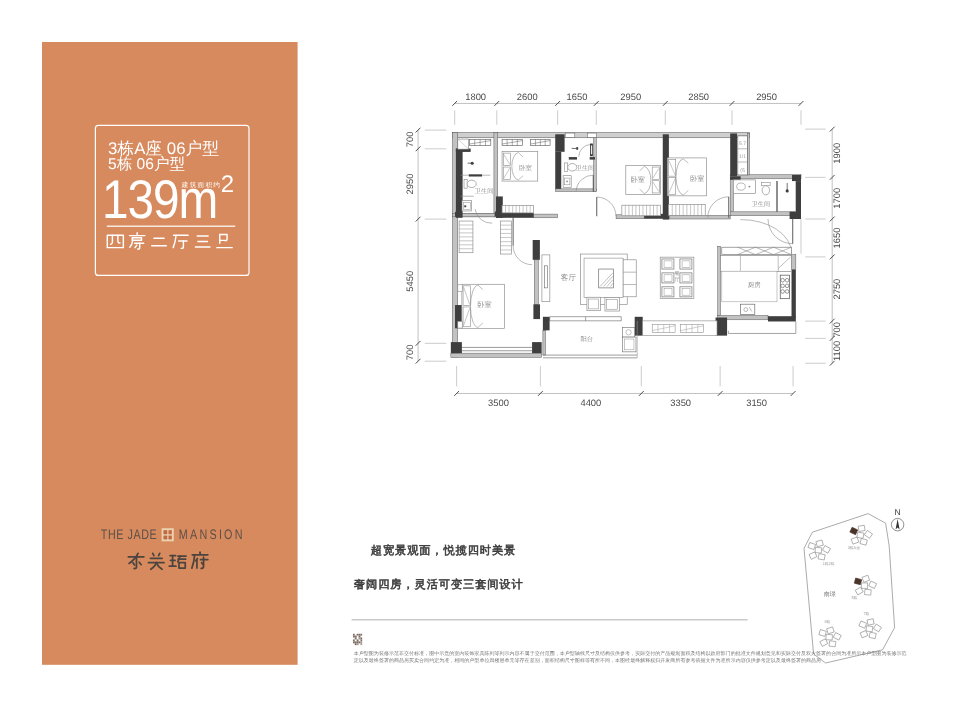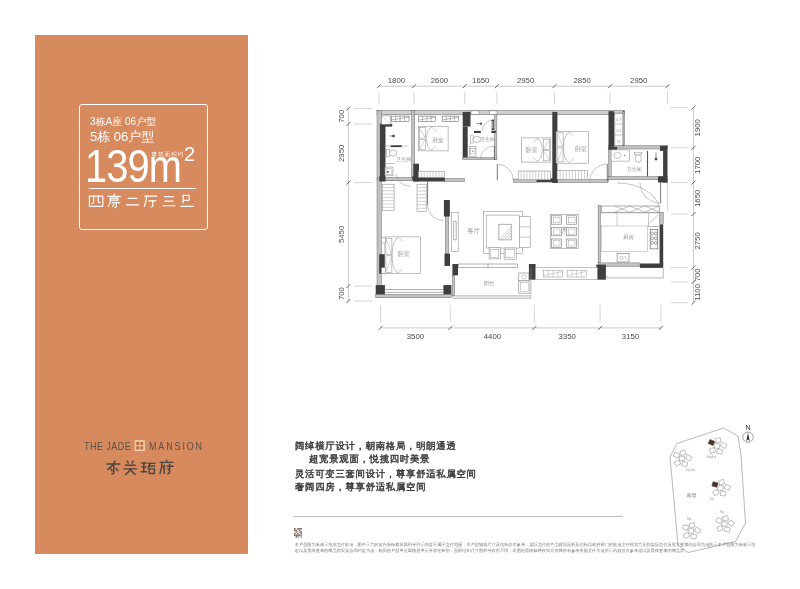--- a/index.html
+++ b/index.html
@@ -3,21 +3,21 @@
 html,body{margin:0;padding:0;background:#fff;width:800px;height:589px;overflow:hidden;
 font-family:"Liberation Sans",sans-serif;}
 .abs{position:absolute;}
 </style></head><body>
 <div style="position:relative;width:800px;height:589px">
 
 <div class="abs" style="left:35px;top:35px;width:213px;height:519px;background:#d78a5e"></div>
 
 <div class="abs" style="left:78.5px;top:103.5px;width:127px;height:124.5px;border:1px solid #fff;border-radius:3px"></div>
 
-<div class="abs" style="left:90px;top:115.2px;font-size:10px;color:#fff;letter-spacing:0px">3栋A座 06户型</div>
+<div class="abs" style="left:90px;top:115.2px;font-size:14px;color:#fff;letter-spacing:0px">3栋A座 06户型</div>
 
 <div class="abs" style="left:90px;top:128.2px;font-size:13px;color:#fff;letter-spacing:0px">5栋 06户型</div>
 
 <div class="abs" style="left:85px;top:141px;font-size:45.5px;color:#fff;transform:scaleX(0.875);transform-origin:0 0;letter-spacing:-1px">139m</div>
 
 <div class="abs" style="left:151.5px;top:150.8px;font-size:5.5px;letter-spacing:1.05px;color:#fff">建筑面积约</div>
 
 <div class="abs" style="left:184px;top:142.5px;font-size:20px;color:#fff">2</div>
 
 <div class="abs" style="left:88.5px;top:187.6px;width:107px;height:1px;background:#fff"></div>
@@ -636,27 +636,25 @@
 <rect x="-2.6" y="-2.2" width="5.2" height="4.4" fill="#fff" stroke="#888" stroke-width="0.5" transform="translate(697.7,530.3) rotate(27)"></rect>
 <rect x="-2.6" y="-2.2" width="5.2" height="4.4" fill="#fff" stroke="#888" stroke-width="0.5" transform="translate(693.7,536.5) rotate(7)"></rect>
 <rect x="-2.6" y="-2.2" width="5.2" height="4.4" fill="#fff" stroke="#888" stroke-width="0.5" transform="translate(686.5,535.5) rotate(-28)"></rect>
 <rect x="-2.6" y="-2.2" width="5.2" height="4.4" fill="#fff" stroke="#888" stroke-width="0.5" transform="translate(691.0,531.0) rotate(2)"></rect>
 </g>
 <text x="689.5" y="519.5" font-size="3.2" fill="#999" text-anchor="middle">8栋</text>
 
 <text x="691.5" y="496.7" font-size="5" fill="#777" text-anchor="middle">南璟</text>
 </svg>
 
-<div class="abs" style="left:295px;top:440.0px;font-size:9.4px;color:#3e3e3e;-webkit-text-stroke:0.45px #3e3e3e;letter-spacing:0.72px;white-space:nowrap">阔绰横厅设计，朝南格局，明朗通透</div>
 
 <div class="abs" style="left:309px;top:453.4px;font-size:9.4px;color:#3e3e3e;-webkit-text-stroke:0.45px #3e3e3e;letter-spacing:0.72px;white-space:nowrap">超宽景观面，悦揽四时美景</div>
 
-<div class="abs" style="left:295px;top:467.9px;font-size:9.4px;color:#3e3e3e;-webkit-text-stroke:0.45px #3e3e3e;letter-spacing:0.72px;white-space:nowrap">灵活可变三套间设计，尊享舒适私属空间</div>
-
-<div class="abs" style="left:295px;top:481.3px;font-size:9.4px;color:#3e3e3e;-webkit-text-stroke:0.45px #3e3e3e;letter-spacing:0.72px;white-space:nowrap">奢阔四房，尊享舒适私属空间</div>
+
+<div class="abs" style="left:295px;top:481.3px;font-size:9.4px;color:#3e3e3e;-webkit-text-stroke:0.45px #3e3e3e;letter-spacing:0.72px;white-space:nowrap">奢阔四房，灵活可变三套间设计</div>
 
 <div class="abs" style="left:293px;top:516.2px;width:330px;height:1px;background:#bdbdbd"></div>
 
 <svg class="abs" style="left:294px;top:527.8px" width="8" height="9.8" viewBox="0 0 8 9.8">
       <rect x="0.0" y="0.00" width="1.6" height="1.62" fill="#7d6c64"></rect>
       <rect x="3.2" y="0.00" width="1.6" height="1.62" fill="#7d6c64"></rect>
       <rect x="4.8" y="0.00" width="1.6" height="1.62" fill="#7d6c64"></rect>
       <rect x="6.4" y="0.00" width="1.6" height="1.62" fill="#7d6c64"></rect>
       <rect x="0.0" y="1.62" width="1.6" height="1.62" fill="#7d6c64"></rect>
       <rect x="1.6" y="1.62" width="1.6" height="1.62" fill="#7d6c64"></rect>

